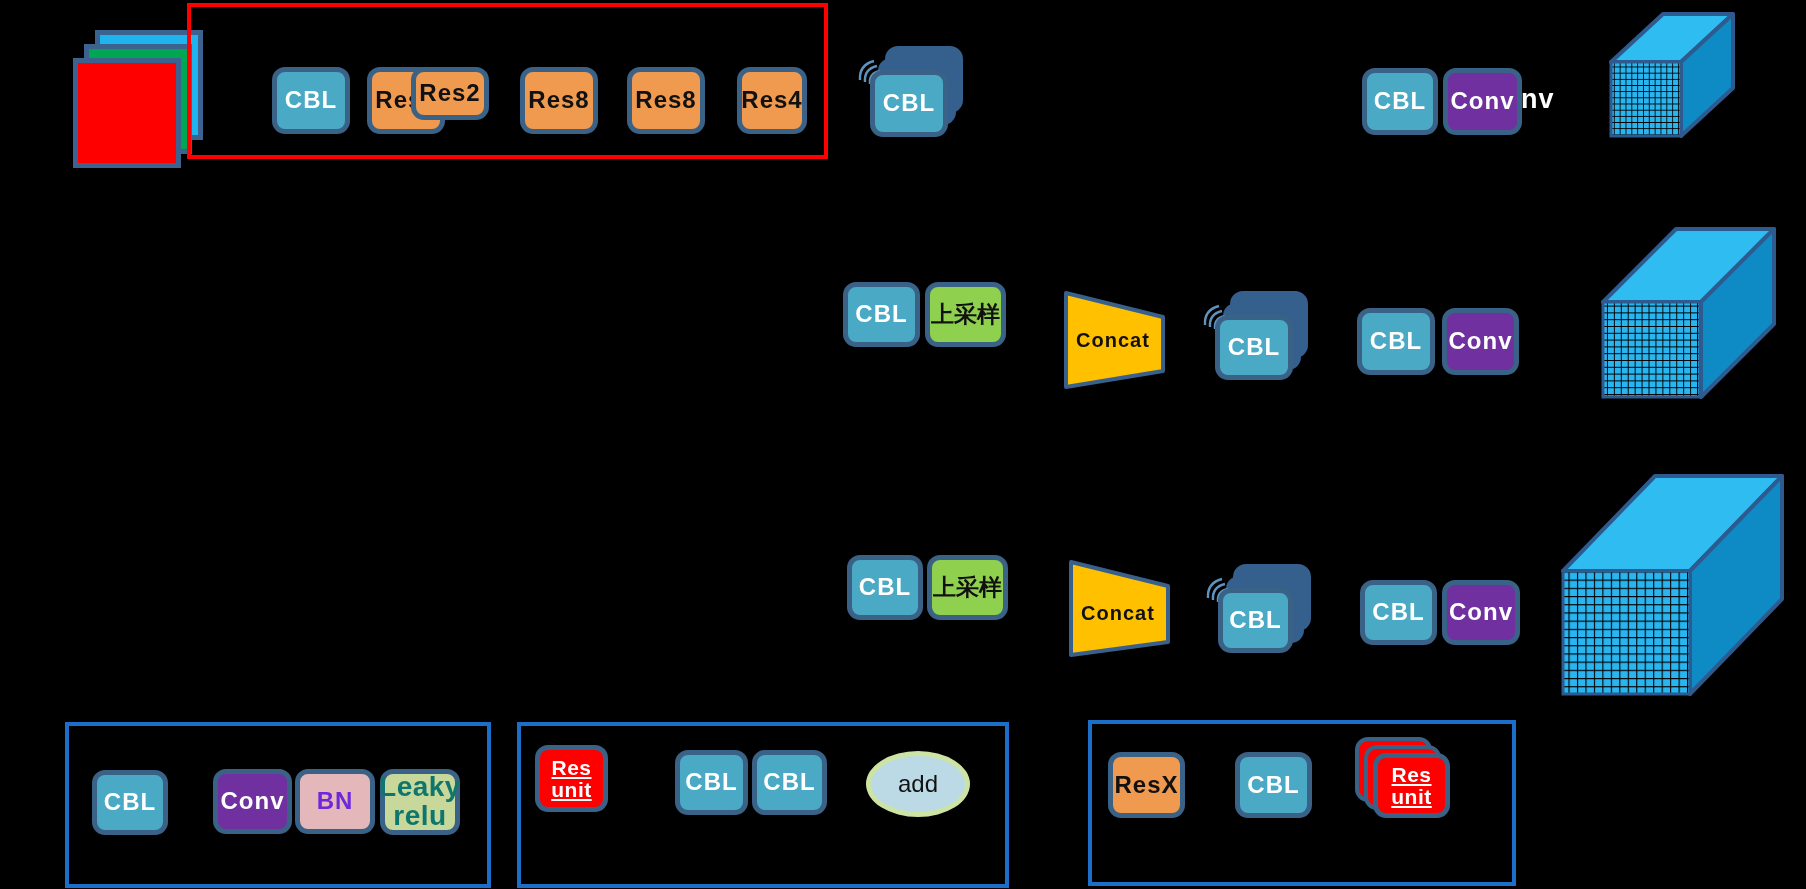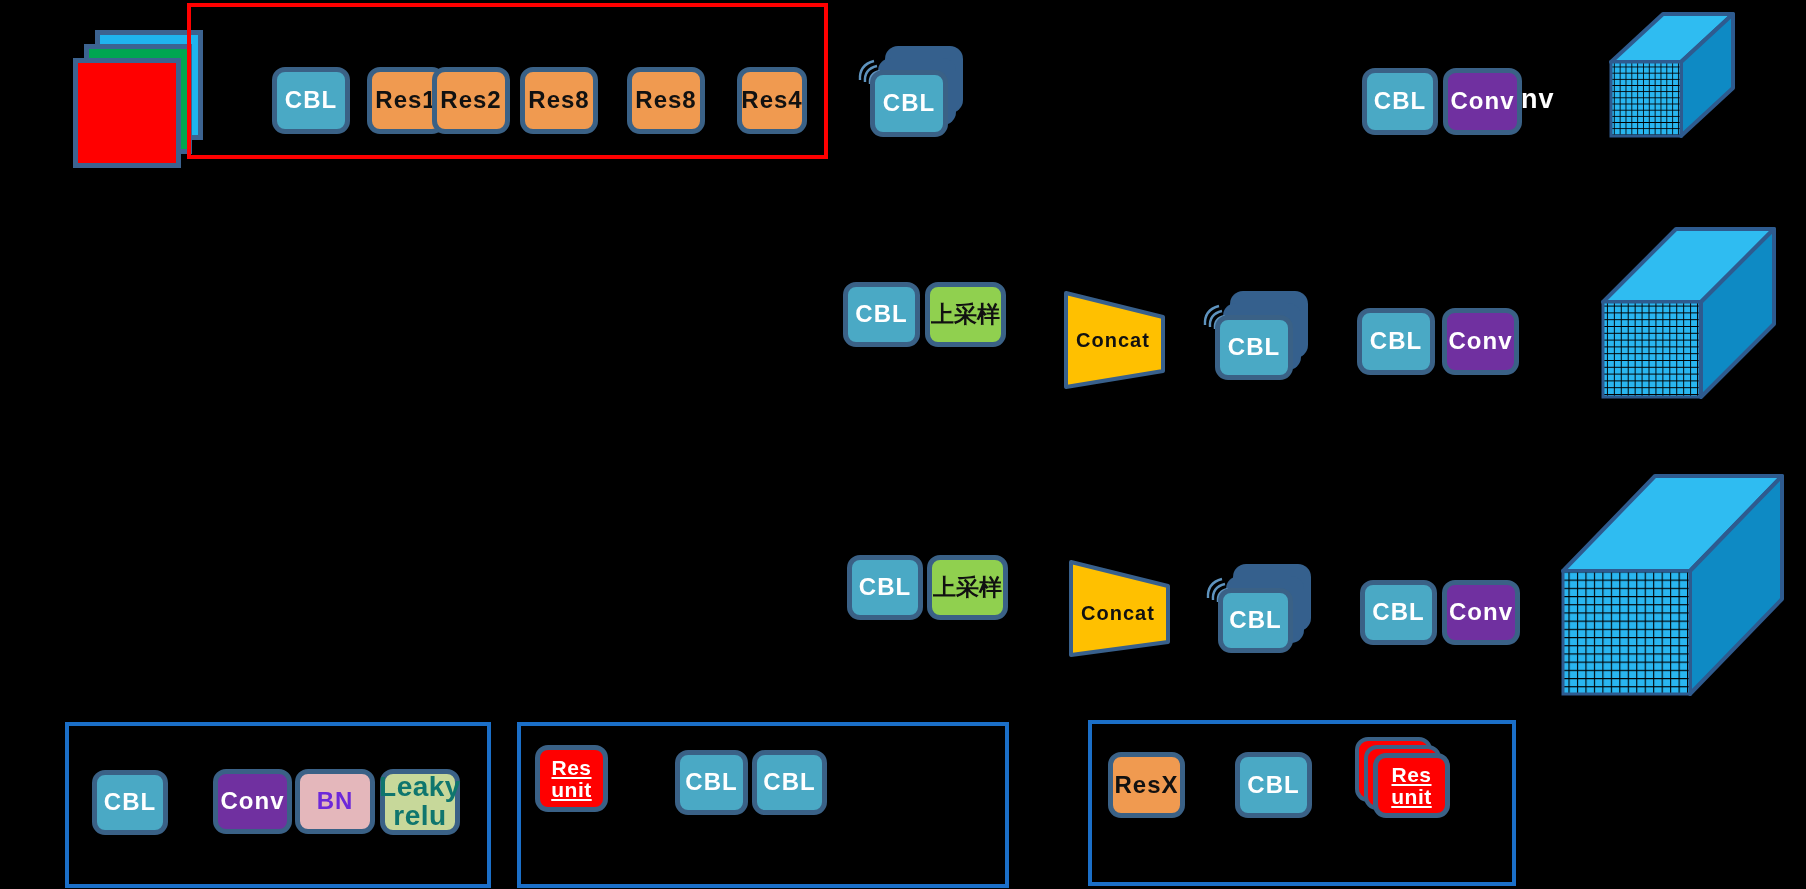--- a/index.html
+++ b/index.html
@@ -41,21 +41,21 @@
   <div>
     <div class="imgsq" style="left:95px;top:30px;background:#1FB4EE;"></div>
     <div class="imgsq" style="left:84px;top:44px;background:#00A651;"></div>
     <div class="imgsq" style="left:73px;top:58px;background:#FF0000;"></div>
   </div>
 
   <div class="redframe" style="left:187px;top:3px;width:633px;height:148px;"></div>
 
   <div class="blk teal" style="left:272px;top:67px;width:78px;height:67px;">CBL</div>
   <div class="blk orange" style="left:355px;top:67px;width:78px;height:67px;margin-left:12px;">Res1</div>
-  <div class="blk orange" style="left:432px;top:67px;width:78px;height:67px;">Res2</div>
+  <div class="blk orange" style="left:411px;top:67px;width:78px;height:53px;">Res2</div>
   <div class="blk orange" style="left:520px;top:67px;width:78px;height:67px;">Res8</div>
   <div class="blk orange" style="left:627px;top:67px;width:78px;height:67px;">Res8</div>
   <div class="blk orange" style="left:737px;top:67px;width:70px;height:67px;">Res4</div>
 
   <div class="abs" style="left:852px;top:44px;width:118px;height:98px;">
     <div class="layer" style="left:33px;top:2px;"></div>
     <div class="layer" style="left:26px;top:14px;"></div>
     <svg style="position:absolute;left:2px;top:14px;" width="30" height="34" viewBox="0 0 30 34">
       <path d="M20 3 Q5 7 6 22" fill="none" stroke="#5E93BE" stroke-width="2.4"></path>
       <path d="M23 8 Q10 11 11 24" fill="none" stroke="#5E93BE" stroke-width="2.4"></path>
@@ -155,20 +155,21 @@
   <div class="legframe" style="left:65px;top:722px;width:418px;height:158px;"></div>
   <div class="blk teal" style="left:92px;top:770px;width:76px;height:65px;">CBL</div>
   <div class="blk purple" style="left:213px;top:769px;width:79px;height:65px;">Conv</div>
   <div class="blk pink" style="left:295px;top:769px;width:80px;height:65px;">BN</div>
   <div class="blk olive" style="left:380px;top:769px;width:80px;height:66px;padding:2px;">Leaky relu</div>
 
   <div class="legframe" style="left:517px;top:722px;width:484px;height:158px;"></div>
   <div class="blk red sm" style="left:535px;top:745px;width:73px;height:67px;padding:2px;">Res unit</div>
   <div class="blk teal" style="left:675px;top:750px;width:73px;height:65px;">CBL</div>
   <div class="blk teal" style="left:752px;top:750px;width:75px;height:65px;">CBL</div>
+  <div class="addell" style="left:866px;top:751px;width:104px;height:66px;">add</div>
 
   <div class="legframe" style="left:1088px;top:720px;width:420px;height:158px;"></div>
   <div class="blk orange" style="left:1108px;top:752px;width:77px;height:66px;">ResX</div>
   <div class="blk teal" style="left:1235px;top:752px;width:77px;height:66px;">CBL</div>
   <div class="abs" style="left:1353px;top:735px;width:100px;height:90px;">
     <div class="blk red" style="left:2px;top:2px;width:77px;height:65px;border-width:4px;"></div>
     <div class="blk red" style="left:11px;top:10px;width:77px;height:65px;border-width:4px;"></div>
     <div class="blk red sm" style="left:20px;top:18px;width:77px;height:65px;padding:2px;">Res unit</div>
   </div>
 

